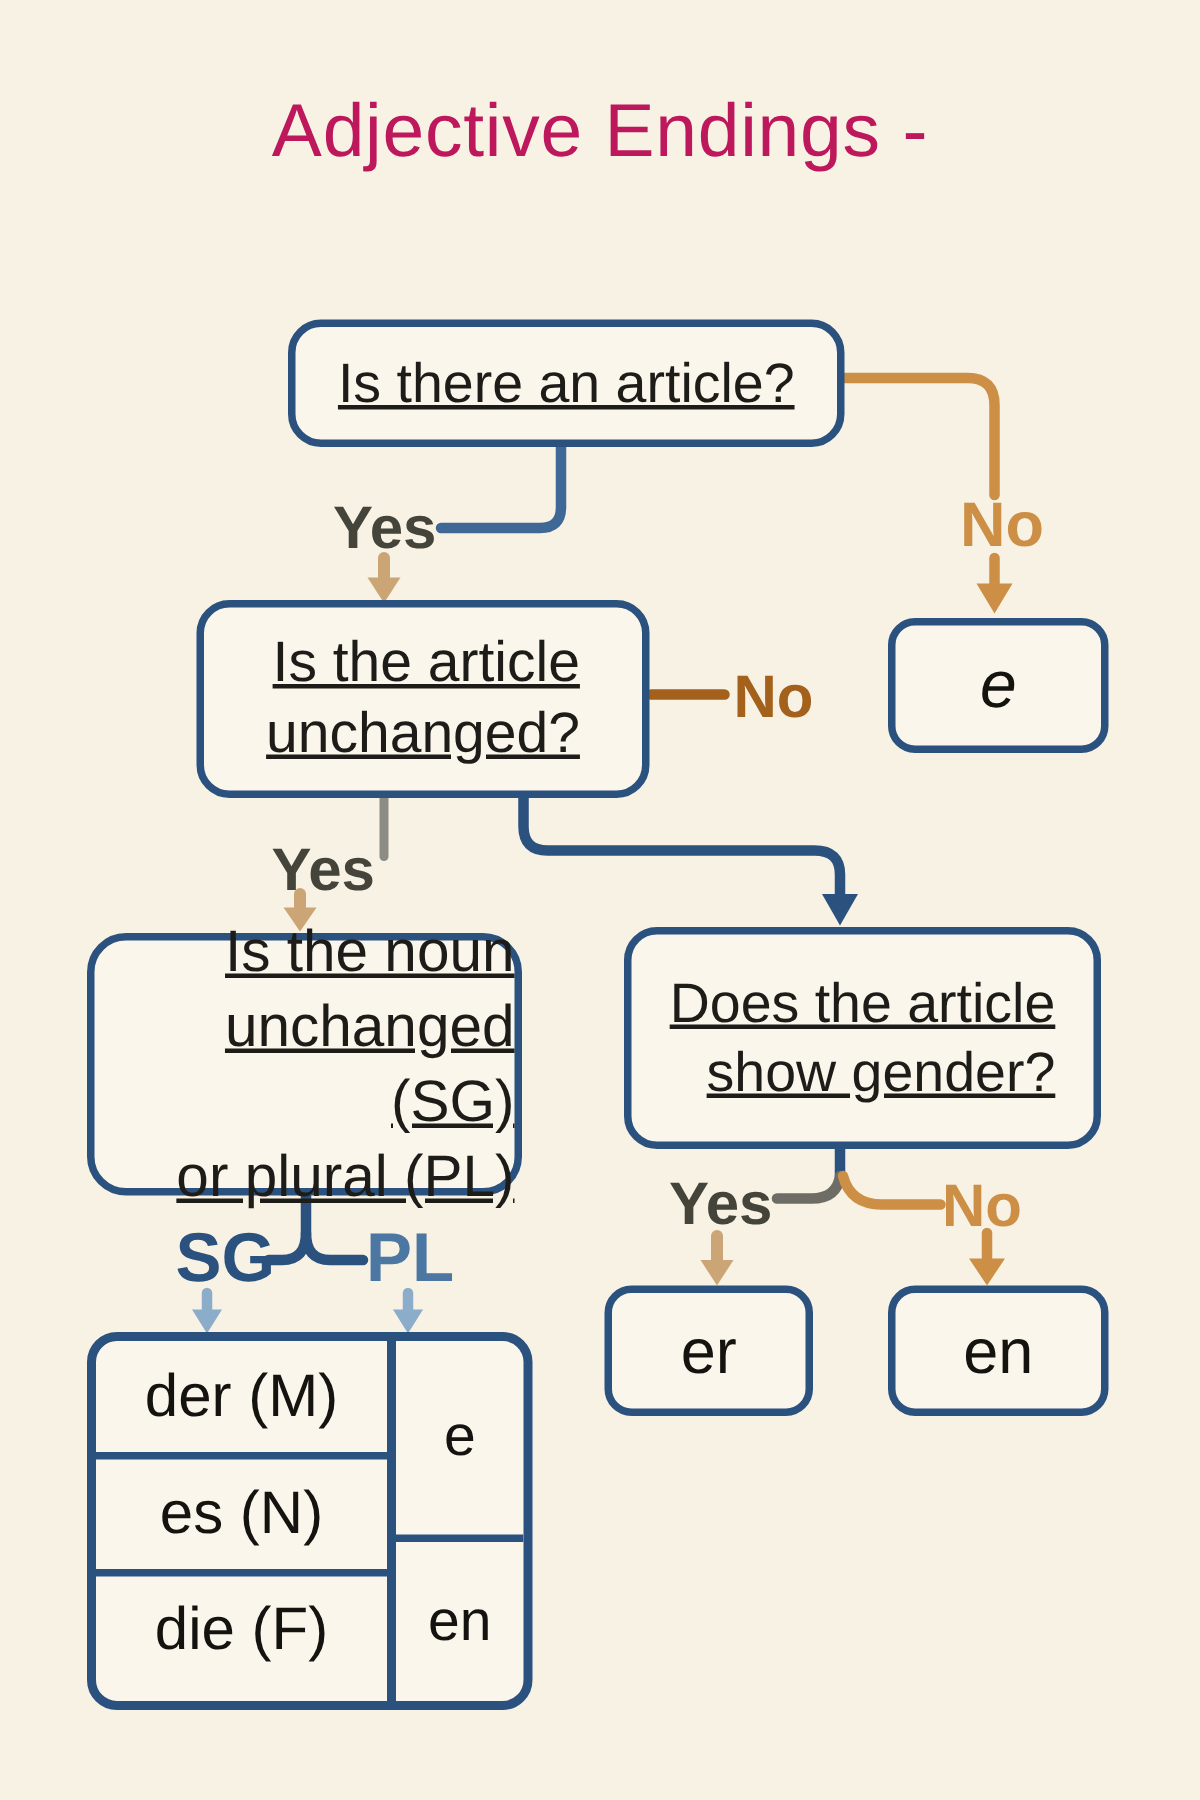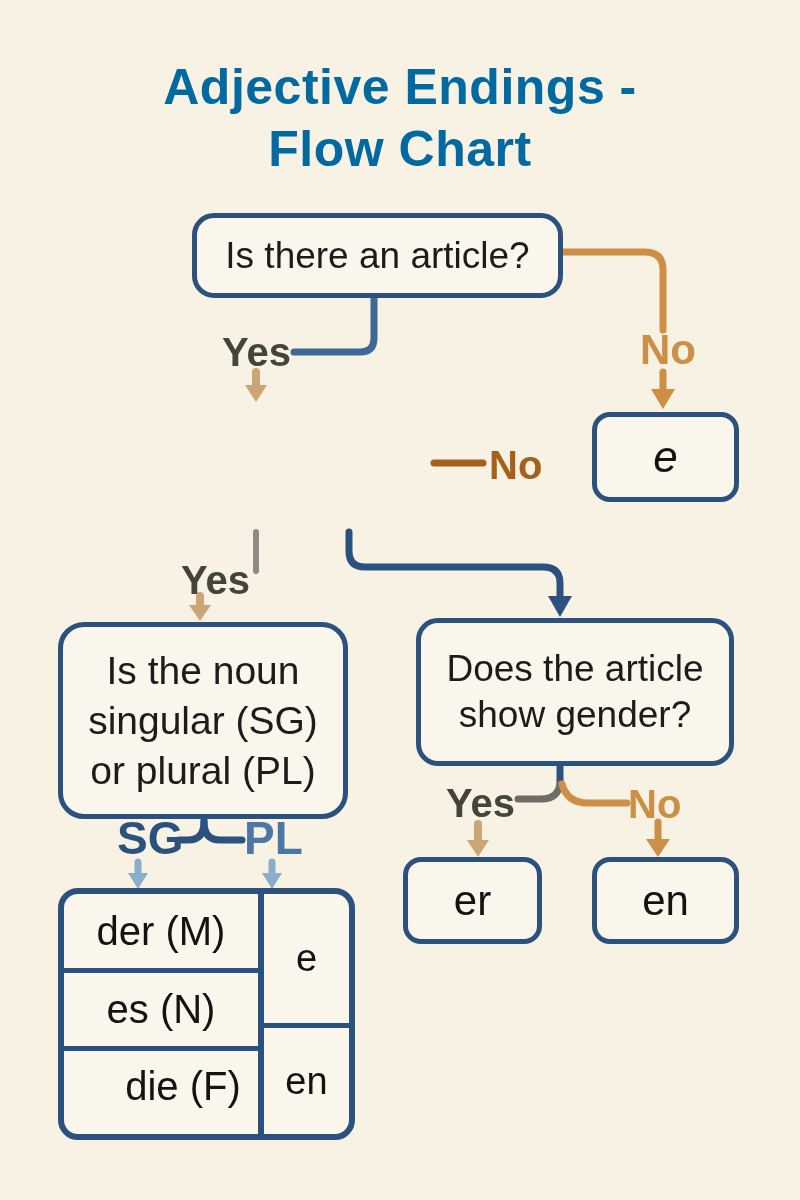--- a/index.html
+++ b/index.html
@@ -38,32 +38,33 @@
   .s-tan{stroke:var(--tan);stroke-width:8;}
   .s-lblue{stroke:var(--light-arrow);stroke-width:7;}
   .f-tan{fill:var(--tan);}
   .f-orange{fill:var(--orange);}
   .f-blue{fill:var(--border);}
   .f-lblue{fill:var(--light-arrow);}
 
   .title{
     position:absolute;left:0;top:56px;width:800px;
     text-align:center;z-index:2;
-    font-size:50px;line-height:62px;font-weight:700;
-    color:#0369a1;letter-spacing:0.5px;
+    font-size:50px;line-height:62px;font-weight:400;
+    color:#be185d;letter-spacing:0.5px;
   }
   .qbox{
     position:absolute;z-index:3;
     background:var(--box-bg);
     border:5px solid var(--border);
     border-radius:22px;
     display:flex;align-items:center;justify-content:center;
-    text-align:center;
+    text-align:right;
     font-size:38px;line-height:47px;color:var(--ink);
     box-sizing:border-box;
+    text-decoration:underline;
   }
   .endbox{
     position:absolute;z-index:3;
     background:var(--box-bg);
     border:5px solid var(--border);
     border-radius:18px;
     display:flex;align-items:center;justify-content:center;
     font-size:42px;color:#14130f;
     box-sizing:border-box;
   }
@@ -89,21 +90,21 @@
   .rtable .hline{position:absolute;background:var(--border);height:5px;}
   .hl-l1{left:0;width:194px;top:74px;}
   .hl-l2{left:0;width:194px;top:152px;}
   .hl-r1{left:200px;right:0;top:129px;}
   .tcell{
     position:absolute;display:flex;align-items:center;justify-content:center;
     font-size:40px;color:#14130f;
   }
   .c-row1{left:0;top:0;width:194px;height:74px;}
   .c-row2{left:0;top:79px;width:194px;height:73px;}
-  .c-row3{left:0;top:157px;width:194px;height:70px;padding-left:22px;}
+  .c-row3{left:0;top:157px;width:194px;height:70px;}
   .c-e{left:200px;top:0;width:85px;height:129px;font-size:38px;}
   .c-en{left:200px;top:134px;width:85px;height:106px;font-size:38px;}
   .italic-e{font-style:italic;font-size:44px;}
 </style>
 </head>
 <body>
 
 <div class="stage">
 
   <svg class="connectors" viewBox="0 0 800 1200" aria-hidden="true">
@@ -143,36 +144,41 @@
 
     <path class="s-tan" d="M 478 824 L 478 841"></path>
     <polygon class="f-tan" points="467,840 489,840 478,857"></polygon>
 
     <path class="s-orange" d="M 658 822 L 658 840"></path>
     <polygon class="f-orange" points="646,839 670,839 658,857"></polygon>
   </svg>
 
   <div class="title">
     <div>Adjective Endings -</div>
-    <div>Flow Chart</div>
   </div>
 
   <div class="qbox" style="left:192px;top:213px;width:371px;height:85px;font-size:37px;">
     <span>Is there an article?</span>
   </div>
 
   <div class="endbox" style="left:592px;top:412px;width:147px;height:90px;">
     <span class="italic-e">e</span>
   </div>
 
-
-  <div class="qbox" style="left:58px;top:622px;width:290px;height:197px;border-radius:26px;font-size:39px;line-height:50px;">
+  <div class="qbox" style="left:131px;top:400px;width:302px;height:132px;">
+    <span>
+      <span style="display:block">Is the article</span>
+      <span style="display:block">unchanged?</span>
+    </span>
+  </div>
+
+  <div class="qbox" style="left:58px;top:622px;width:290px;height:175px;border-radius:26px;font-size:39px;line-height:50px;">
     <span>
       <span style="display:block">Is the noun</span>
-      <span style="display:block">singular (SG)</span>
+      <span style="display:block">unchanged (SG)</span>
       <span style="display:block">or plural (PL)</span>
     </span>
   </div>
 
   <div class="qbox" style="left:416px;top:618px;width:318px;height:148px;font-size:37px;line-height:46px;">
     <span>
       <span style="display:block">Does the article</span>
       <span style="display:block">show gender?</span>
     </span>
   </div>

